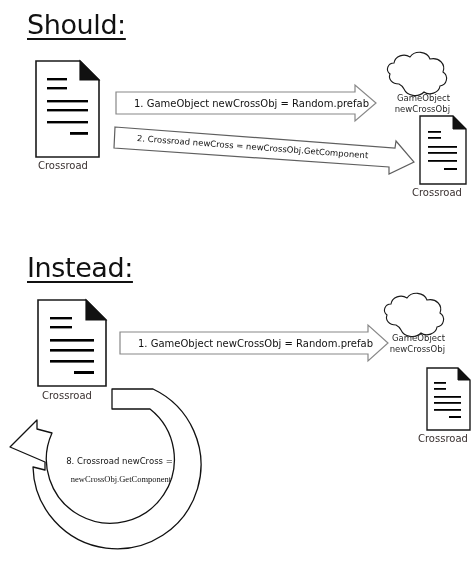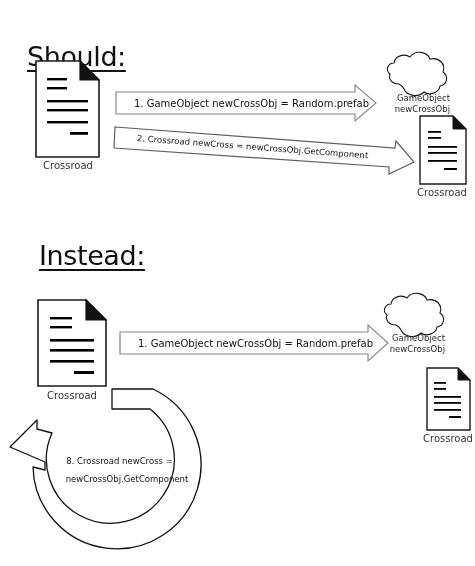--- a/index.html
+++ b/index.html
@@ -25,30 +25,29 @@
     font-family: "DejaVu Sans", sans-serif;
     font-size: 27px;
     font-weight: 400;
     color: #111111;
     letter-spacing: -0.4px;
     text-decoration: underline;
     text-underline-offset: 4px;
     text-decoration-thickness: 2px;
     white-space: nowrap;
   }
-  #title-should { left: 27px; top: 9px; margin-top: 32px; }
-  #title-instead { left: 27px; top: 240px; margin-left: 12px; }
+  #title-should { left: 27px; top: 9px; }
+  #title-instead { left: 27px; top: 252px; }
 
   .node-label {
     position: absolute;
     font-family: "DejaVu Sans", sans-serif;
     font-size: 10px;
     color: #3a3130;
     white-space: nowrap;
-    text-align: center;
   }
   .cloud-text {
     position: absolute;
     font-family: "DejaVu Sans", sans-serif;
     font-size: 8.5px;
     color: #2a2a2a;
     line-height: 11px;
     text-align: right;
     white-space: nowrap;
   }
@@ -199,13 +198,13 @@
 <div class="node-label" style="left:42px; top:390px; width:60px;">Crossroad</div>
 
 <div class="cloud-text" style="left:383px; top:333px; width:62px;">GameObject</div>
 <div class="cloud-text" style="left:383px; top:344px; width:62px;">newCrossObj</div>
 
 <div class="node-label" style="left:418px; top:433px; width:60px;">Crossroad</div>
 
 <div class="arrow-text" style="left:138px; top:338px;">1. GameObject newCrossObj = Random.prefab</div>
 
 <div class="loop-text" style="left:52px; top:452px; width:135px;">8. Crossroad newCross =</div>
-<div class="loop-text" style="left:52px; top:470px; width:150px;">newCrossObj.GetComponent</div>
+<div class="loop-text" style="left:46px; top:470px; width:150px;font-family:Liberation Serif, serif;">newCrossObj.GetComponent</div>
 
 </body></html>

